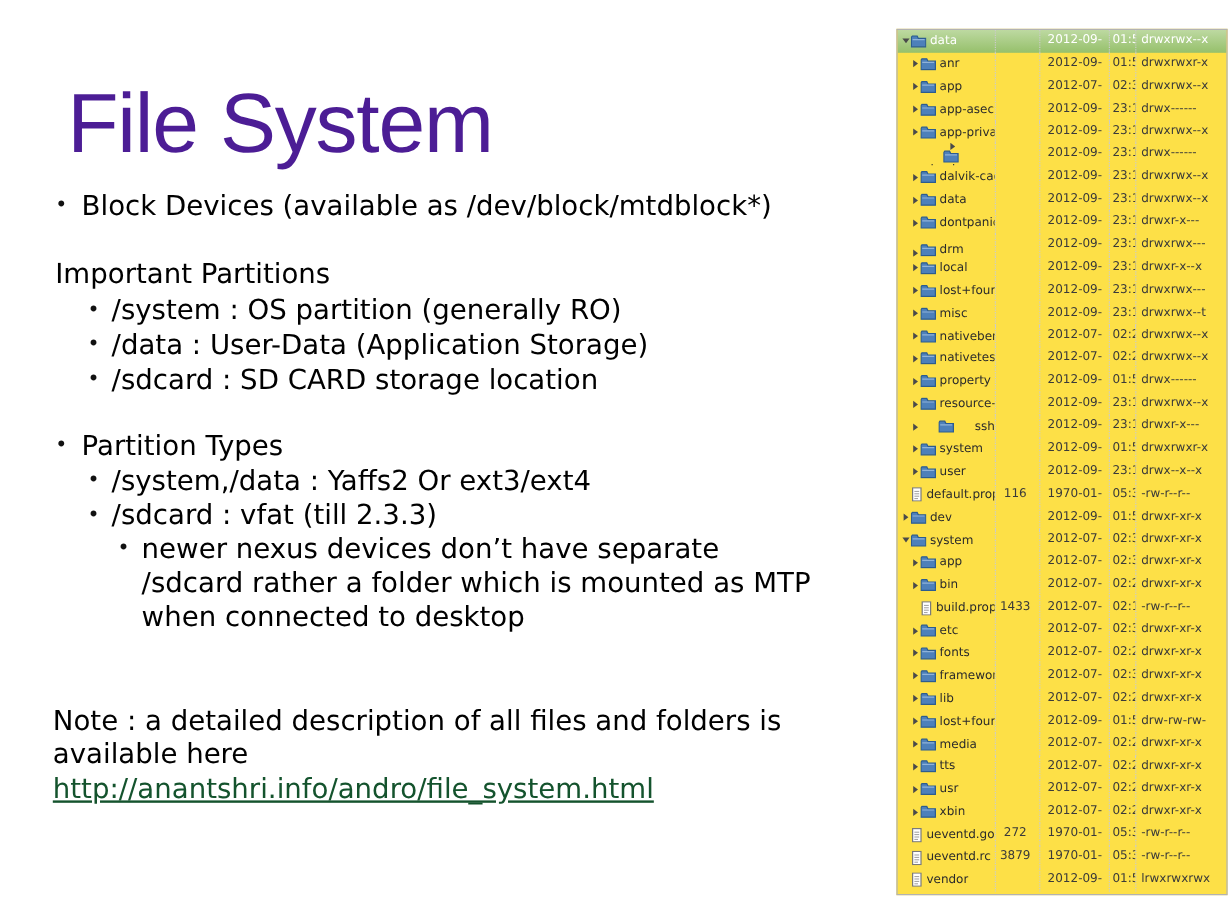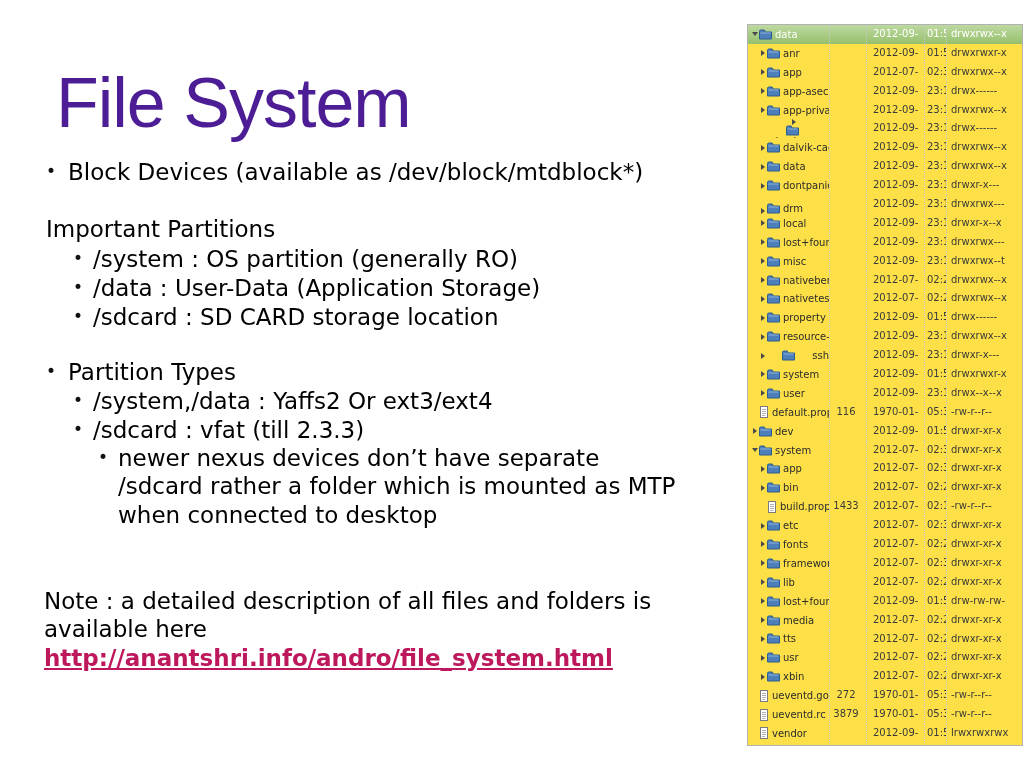--- a/index.html
+++ b/index.html
@@ -13,21 +13,21 @@
     font-size:70px;font-weight:400;letter-spacing:-1px;color:#4c1d95;
     font-family:"Liberation Sans", sans-serif;white-space:nowrap;
   }
   .line{
     position:absolute;font-size:23px;color:#000;white-space:nowrap;
     line-height:27px;
   }
   .bul{display:inline-block;font-size:17px;vertical-align:3px;color:#111;}
   .bul.w1{width:22px;}
   .bul.w2{width:20px;}
-  a.slide-link{color:#be185d;text-decoration:underline;font-weight:bold;}
+  a.slide-link{color:#14532d;text-decoration:underline;}
   
   .panel{
     position:absolute;left:747px;top:24px;width:276px;height:722px;
     box-sizing:border-box;border:1px solid #b2b2b2;background:#fde047;
     font-size:10px;color:#333;overflow:hidden;
   }
   .trow{display:flex;align-items:stretch;height:18.9px;}
   .trow.sel{background:linear-gradient(#bdd9a1,#96c06b);color:#fff;}
   .trow.sel .lbl,.trow.sel .c-size,.trow.sel .c-date,.trow.sel .c-time,.trow.sel .c-perms{color:#fff;}
   .c-name{

